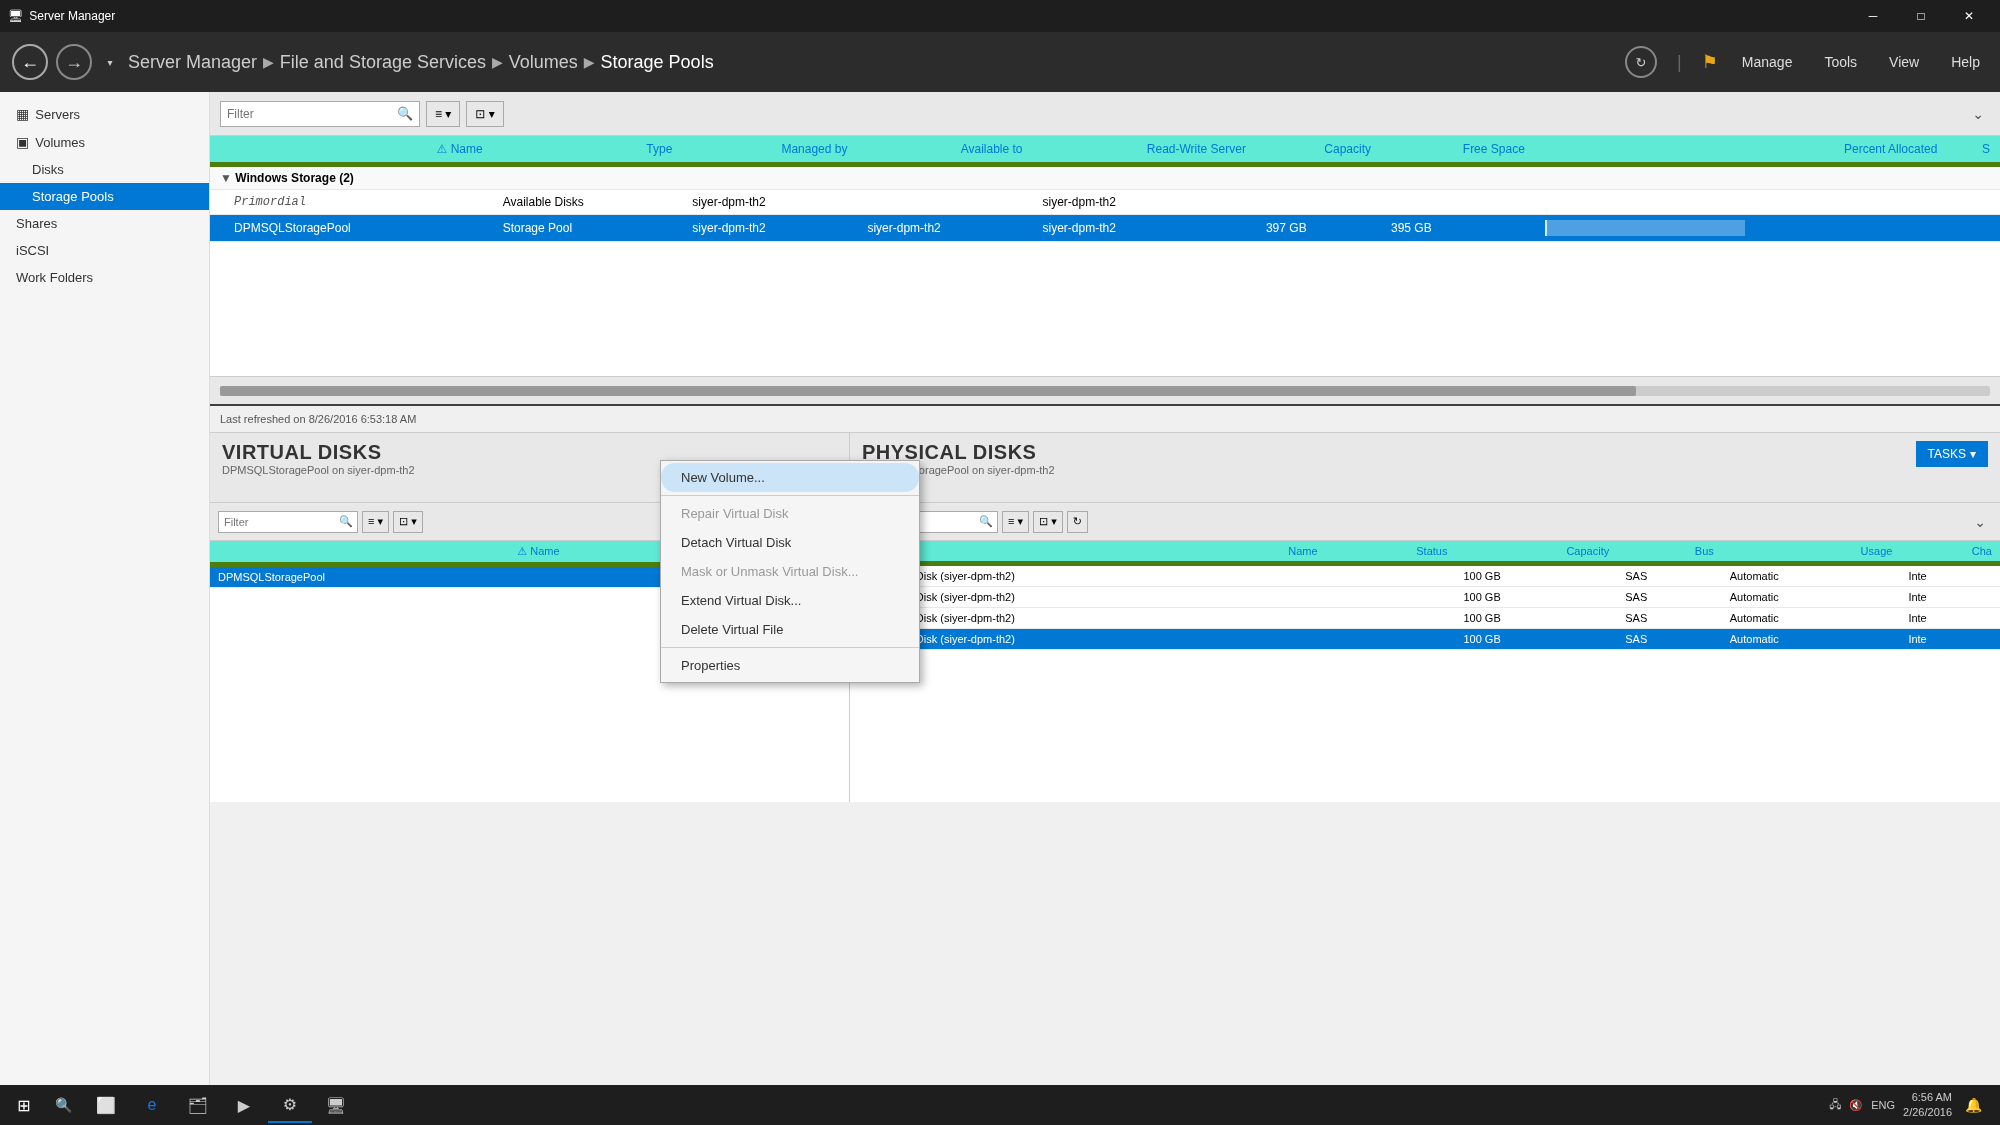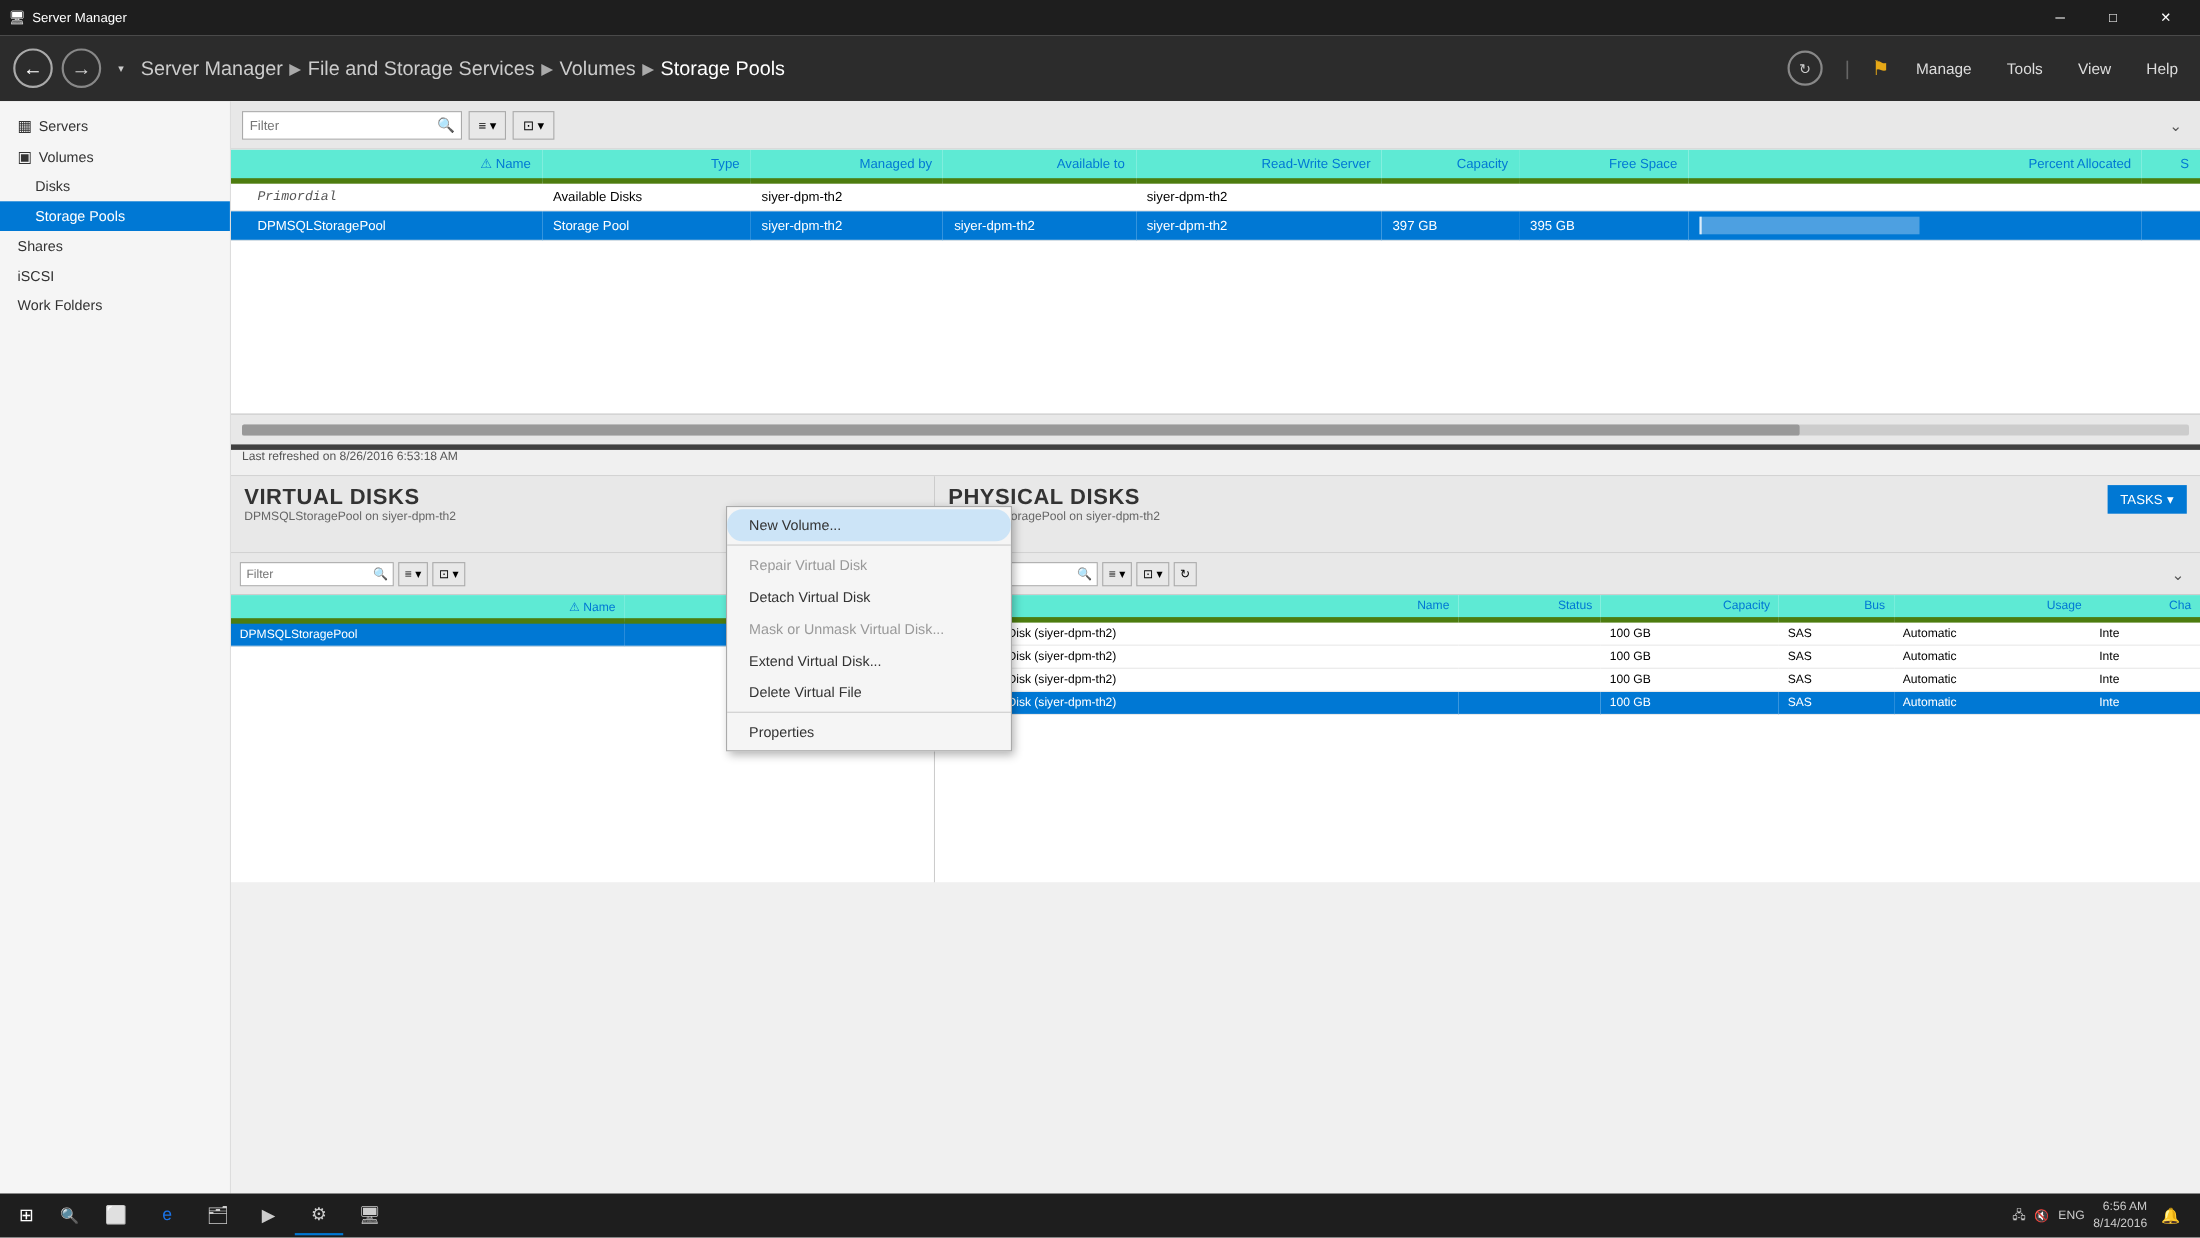--- a/index.html
+++ b/index.html
@@ -171,22 +171,22 @@
     
     .progress-bar-container { width: 200px; height: 16px; background: #ddd; }
     .progress-bar-fill { height: 100%; background: #0078d4; }
     tr.selected .progress-bar-container { background: rgba(255,255,255,0.3); }
     tr.selected .progress-bar-fill { background: rgba(255,255,255,0.8); }
 
     
     .refresh-bar {
       height: 28px;
       background: #f0f0f0;
-      border-top: 5px solid #404040;
-      display: flex; align-items: flex-start;
+      border-top: 2px solid #404040;
+      display: flex; align-items: center;
       padding: 0 10px;
       font-size: 11px; color: #555;
     }
 
     
     .bottom-sections {
       display: flex;
       height: 370px;
       border-top: 1px solid #ccc;
     }
@@ -387,20 +387,26 @@
             <th>Managed by</th>
             <th>Available to</th>
             <th>Read-Write Server</th>
             <th>Capacity</th>
             <th>Free Space</th>
             <th>Percent Allocated</th>
             <th>S</th>
           </tr>
         </thead>
         <tbody>
+          <tr class="group-header">
+            <td colspan="9">
+              <span style="color:#555; font-size:12px;">▼</span>
+              <span> Windows Storage (2)</span>
+            </td>
+          </tr>
           <tr>
             <td style="padding-left:24px;color:#555;font-style:italic;font-family:Liberation Mono, monospace;">Primordial</td>
             <td>Available Disks</td>
             <td>siyer-dpm-th2</td>
             <td></td>
             <td>siyer-dpm-th2</td>
             <td></td>
             <td></td>
             <td></td>
             <td></td>
@@ -567,17 +573,17 @@
   <button class="taskbar-btn">▶</button>
   <button class="taskbar-btn active">⚙</button>
   <button class="taskbar-btn">🖥</button>
   <div class="taskbar-spacer"></div>
   <div class="taskbar-right">
     <span>🖧</span>
     <span>🔇</span>
     <span>ENG</span>
     <div class="taskbar-clock">
       <div>6:56 AM</div>
-      <div>8/14/2016</div>
+      <div>2/26/2016</div>
     </div>
     <button class="taskbar-notify">🔔</button>
   </div>
 </div>
 
 </body></html>

